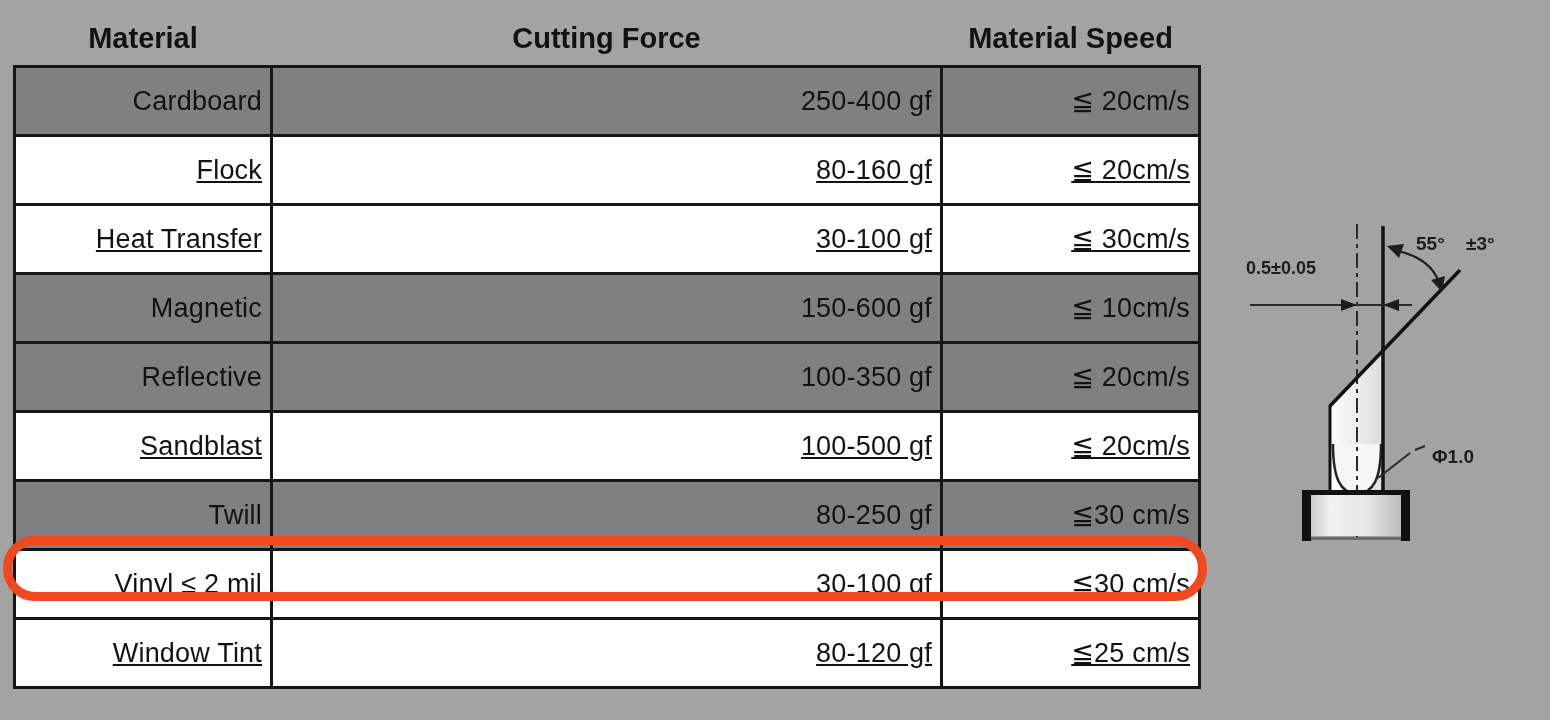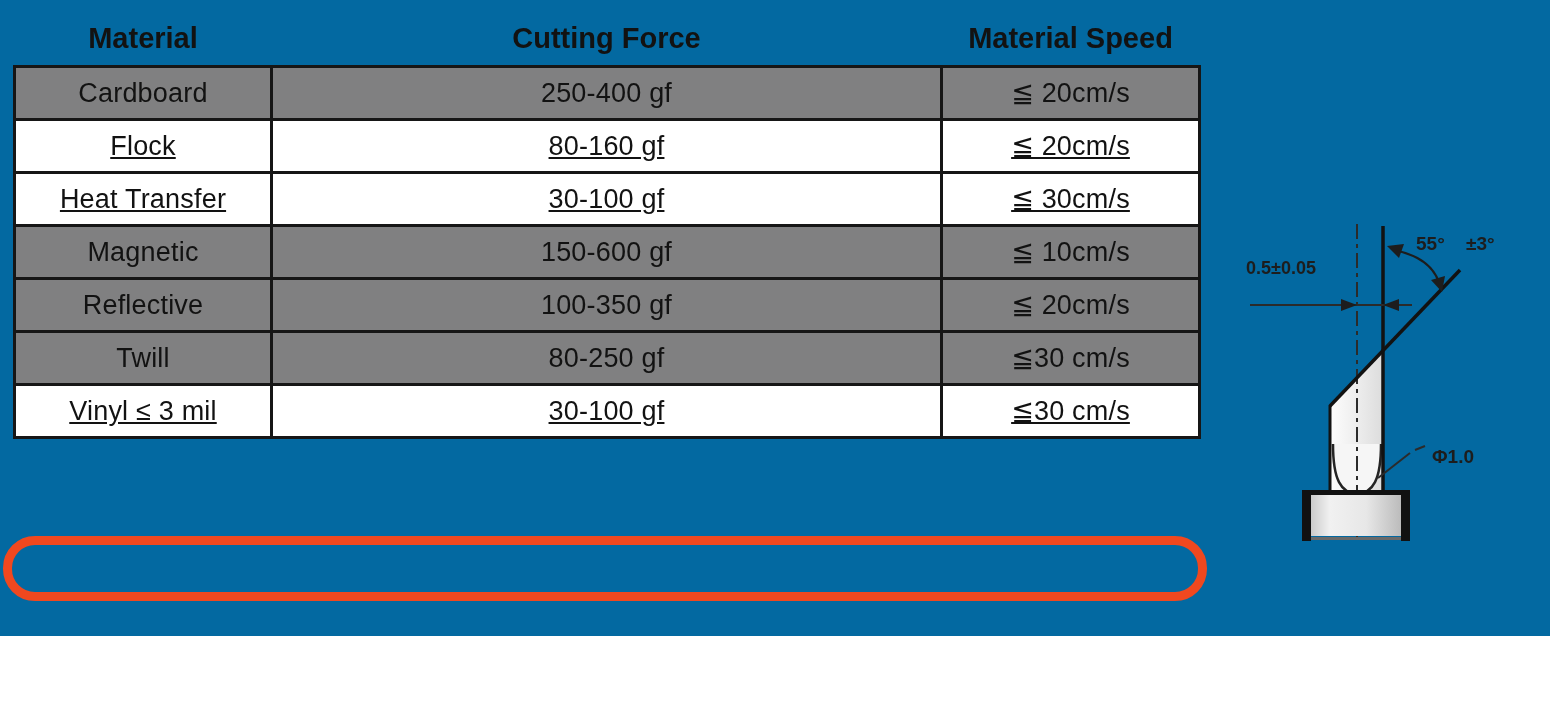--- a/index.html
+++ b/index.html
@@ -1,30 +1,30 @@
 <!DOCTYPE html>
 <html style="--shaded: #808081; --highlight: #f0481f;"><head>
 <meta charset="utf-8">
 <style>
   html,body{margin:0;padding:0;background:#fff;}
   .stage{
-    position:relative;width:1550px;height:636px;background:#0369a1;overflow:hidden;
+    position:relative;width:1550px;height:720px;background:#a3a3a3;overflow:hidden;
     font-family:"Liberation Sans","DejaVu Sans",sans-serif;color:#161616;
   }
   .table-wrap{position:absolute;left:13px;top:12px;}
   table.spec-table{border-collapse:collapse;table-layout:fixed;width:1185px;}
   col.c-mat{width:257px;}
   col.c-force{width:670px;}
   col.c-speed{width:258px;}
   thead th{
     border:none;background:transparent;font-weight:bold;font-size:29px;
     height:53px;vertical-align:middle;text-align:center;padding:0;color:#121212;
   }
   tbody td{
-    border:3px solid #161616;height:50px;padding:0;text-align:center;
+    border:3px solid #161616;height:50px;padding:8px;text-align:right;
     vertical-align:middle;font-size:27px;font-weight:400;color:#121212;
     letter-spacing:0.2px;
     margin-left:12px;
   }
   tr.shaded td{background:var(--shaded,#808081);}
   tr.plain td{background:#ffffff;text-decoration:underline;}
   .highlight-ring{
     position:absolute;left:3px;top:536px;width:1204px;height:65px;
     box-sizing:border-box;border:9px solid var(--highlight,#f0481f);
     border-radius:32px;pointer-events:none;
@@ -70,29 +70,39 @@
           <tr class="shaded">
     <td>Magnetic</td>
     <td>150-600 gf</td>
     <td>≦ 10cm/s</td>
   </tr>
           <tr class="shaded">
     <td>Reflective</td>
     <td>100-350 gf</td>
     <td>≦ 20cm/s</td>
   </tr>
+          <tr class="plain">
+    <td>Sandblast</td>
+    <td>100-500 gf</td>
+    <td>≦ 20cm/s</td>
+  </tr>
           <tr class="shaded">
     <td>Twill</td>
     <td>80-250 gf</td>
     <td>≦30 cm/s</td>
   </tr>
           <tr class="plain highlighted">
-    <td>Vinyl ≤ 3 mil</td>
+    <td>Vinyl ≤ 2 mil</td>
     <td>30-100 gf</td>
     <td>≦30 cm/s</td>
+  </tr>
+          <tr class="plain">
+    <td>Window Tint</td>
+    <td>80-120 gf</td>
+    <td>≦25 cm/s</td>
   </tr>
         </tbody>
     </table>
   </div>
 
   <div class="highlight-ring"></div>
 
   <svg class="diagram" width="300" height="360" viewBox="0 0 300 360">
     <defs>
       <linearGradient id="gradBlade" x1="0" y1="0" x2="1" y2="0">

